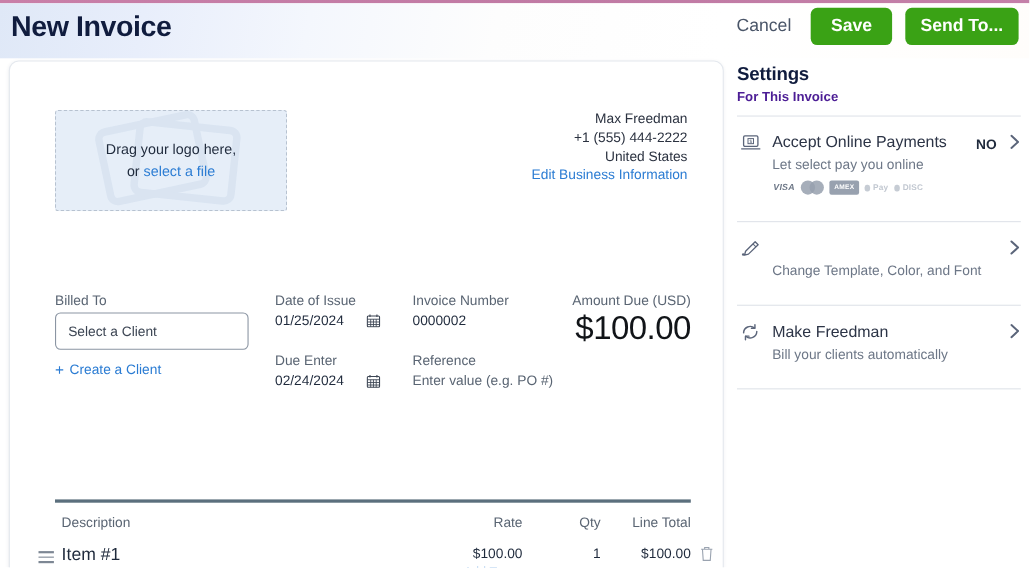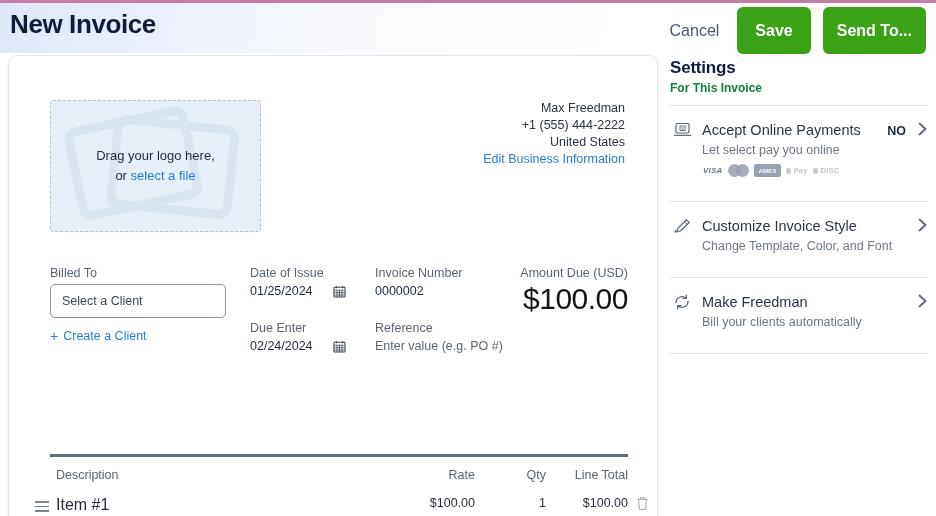--- a/index.html
+++ b/index.html
@@ -53,21 +53,21 @@
   }
   .btn-green {
     background: #3aa215;
     border: none;
     color: #ffffff;
     font-size: 16px;
     font-weight: bold;
     font-family: "Liberation Sans", sans-serif;
     border-radius: 6px;
     padding: 0 18px;
-    height: 47px;
+    height: 34px;
     cursor: pointer;
     white-space: nowrap;
   }
   .btn-green.wide { padding: 0 14px; }
 
   
   .invoice-card {
     position: absolute;
     left: 8px; top: 55px;
     width: 650px; height: 470px;
@@ -75,21 +75,21 @@
     border: 1px solid #e4e8ee;
     border-radius: 9px;
     box-shadow: 0 1px 3px rgba(40,60,90,0.07);
     overflow: hidden;
   }
 
   
   .logo-drop {
     position: absolute;
     left: 41px; top: 44px;
-    width: 211px; height: 132px;
+    width: 211px; height: 92px;
     border: 1px dashed #b7c2d0;
     border-radius: 3px;
     background: #e6eef8;
     display: flex; flex-direction: column;
     align-items: center; justify-content: center;
     overflow: hidden;
     cursor: pointer;
   }
   .logo-watermark {
     position: absolute;
@@ -244,21 +244,21 @@
     width: 258px;
   }
   .settings-title {
     font-size: 17px; font-weight: bold;
     color: #101c3e;
     letter-spacing: -0.2px;
   }
   .settings-sub {
     margin-top: 3px;
     font-size: 12px;
-    color: #15803d;
+    color: #4c1d95;
     font-weight: bold;
   }
   .settings-divider {
     margin-top: 10px;
     height: 1px;
     background: #dfe3e9;
   }
   .setting-block { padding: 16px 0 14px 0; position: relative; }
   .setting-row {
     display: flex; align-items: center;
@@ -475,21 +475,20 @@
 
     <div class="setting-block">
       <div class="setting-row">
         <span class="setting-icon">
           <svg width="18" height="16" viewBox="0 0 18 16">
             <path d="M13.5 1.8l2.7 2.7L7.4 13l-3.6 1 1-3.6z" fill="none" stroke="#5b657a" stroke-width="1.2" stroke-linejoin="round"></path>
             <path d="M11.5 3.8l2.7 2.7" stroke="#5b657a" stroke-width="1"></path>
             <circle cx="2.6" cy="13.4" r="1.1" fill="#5b657a"></circle>
           </svg>
         </span>
-        <span class="setting-name">Customize Invoice Style</span>
         <span class="setting-state"></span>
         <span class="chev">
           <svg width="11" height="16" viewBox="0 0 11 16">
               <path d="M2.5 2.5l6 5.5-6 5.5" fill="none" stroke="#5b657a" stroke-width="1.8" stroke-linecap="round" stroke-linejoin="round"></path>
             </svg>
         </span>
       </div>
       <div class="setting-sub">Change Template, Color, and Font</div>
     </div>
 

